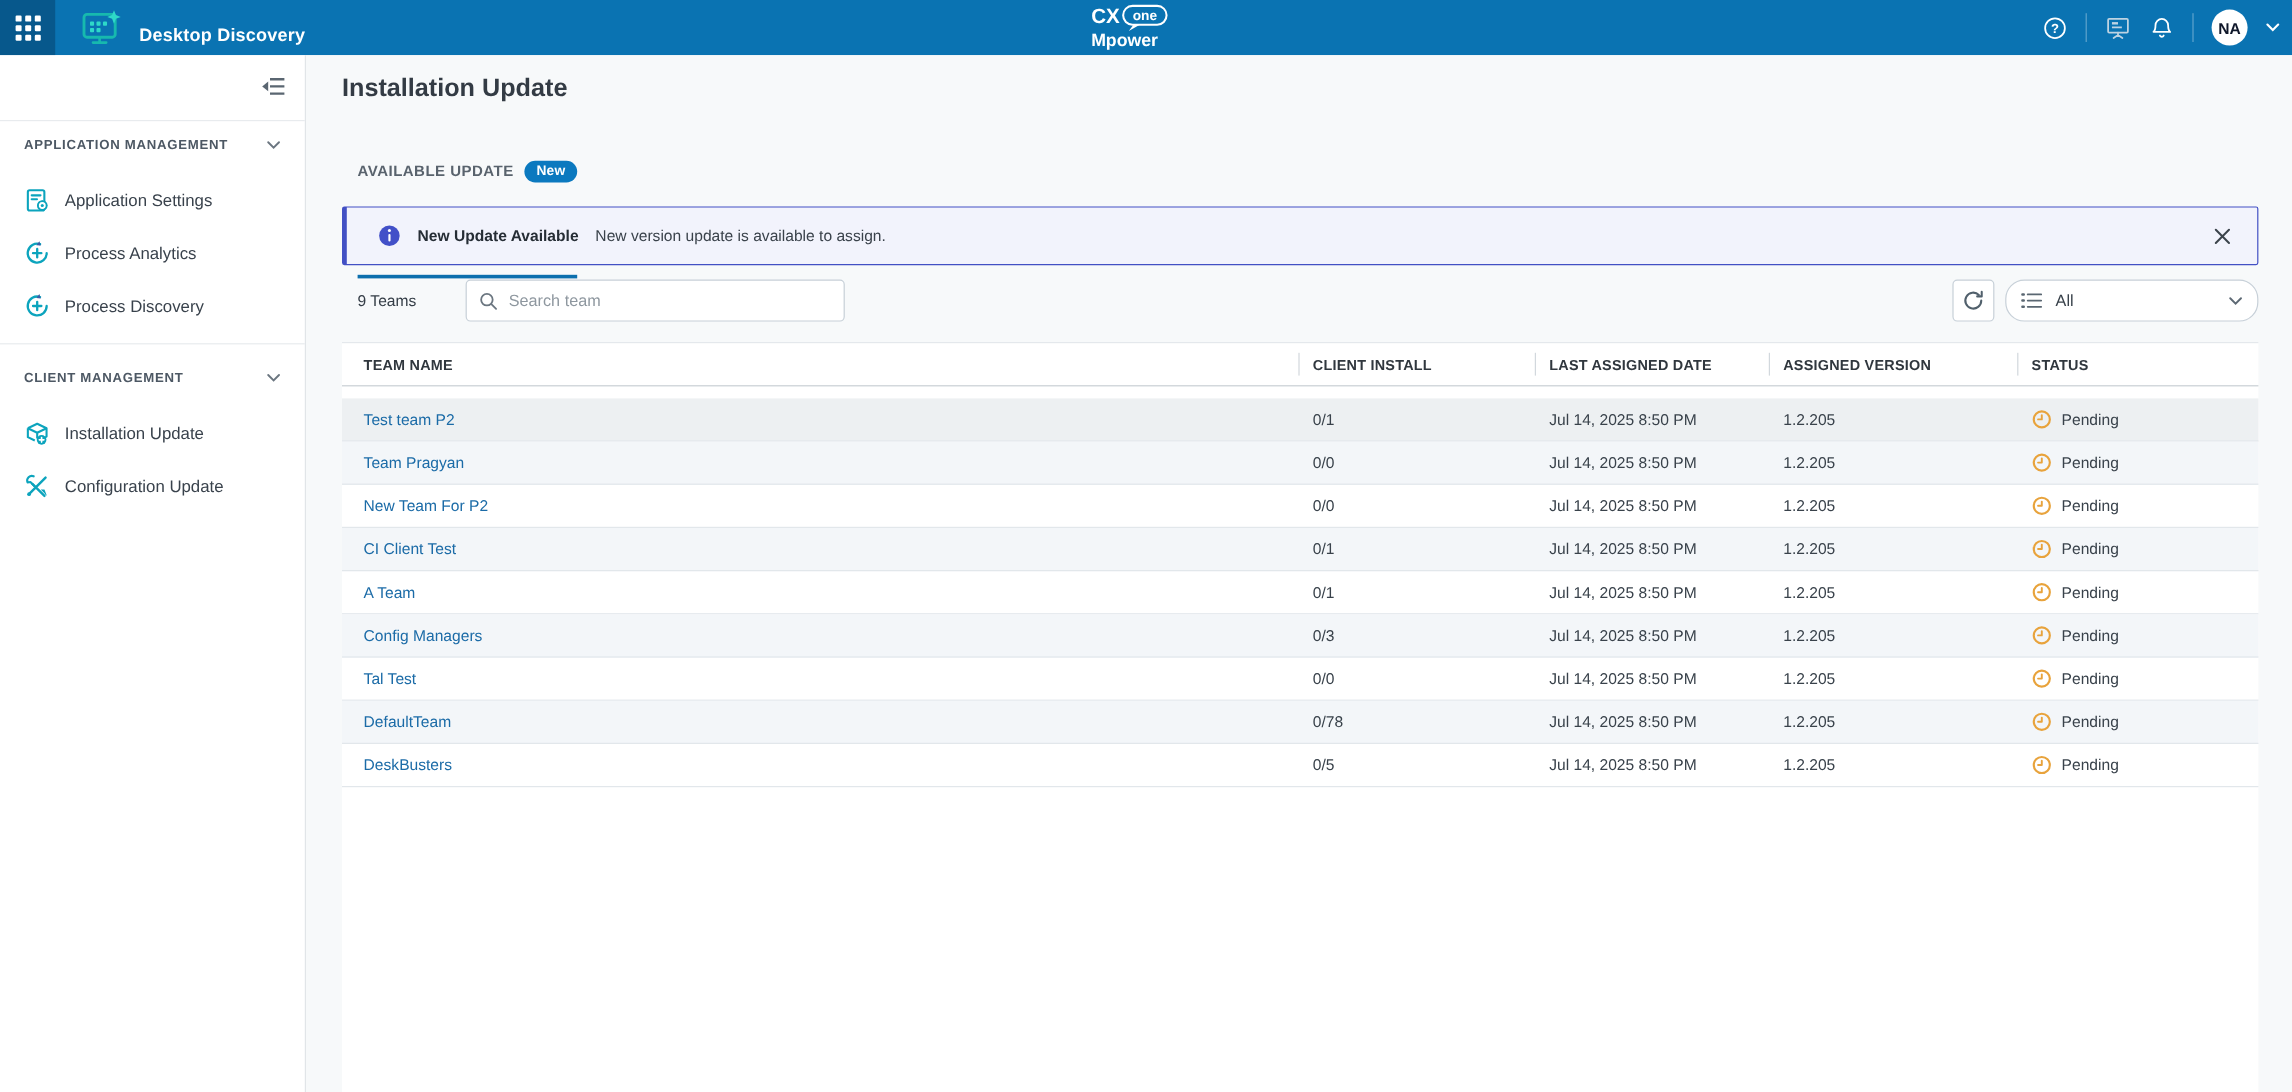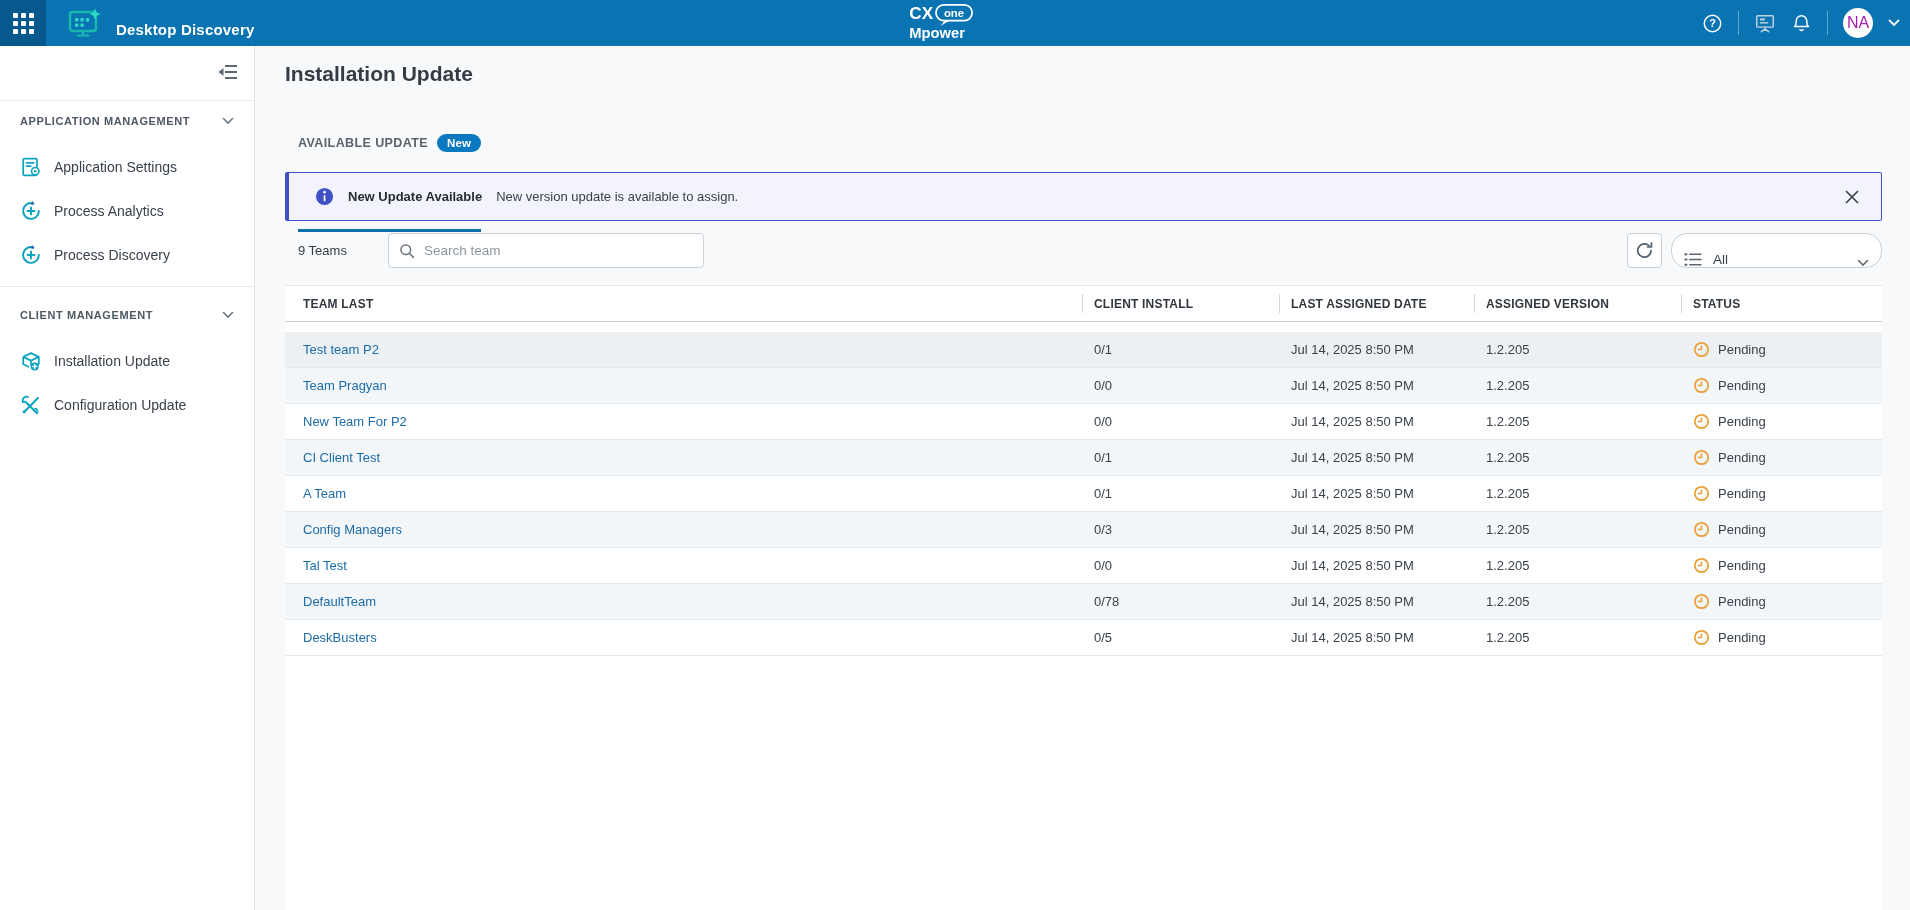--- a/index.html
+++ b/index.html
@@ -13,22 +13,22 @@
   .waffle-btn { width:46px; height:46px; background:#07588c; display:flex;
     align-items:center; justify-content:center; cursor:pointer; flex:none; }
   .waffle-grid { display:grid; grid-template-columns:repeat(3,5px); grid-template-rows:repeat(3,5px); gap:3px; }
   .waffle-grid span { background:#fff; border-radius:1px; }
   .app-brand { display:flex; align-items:flex-end; margin-left:22px; gap:14px; }
   .app-title { color:#fff; font-size:15px; font-weight:bold; letter-spacing:.2px; }
   .logo { position:absolute; left:50%; top:3px; transform:translateX(-50%); }
   .topbar-right { position:absolute; right:10px; top:0; height:46px; display:flex; align-items:center; gap:15px; }
   .tb-icon { display:flex; align-items:center; justify-content:center; cursor:pointer; }
   .tb-divider { width:1px; height:24px; background:rgba(255,255,255,.35); }
-  .avatar { width:30px; height:30px; border-radius:50%; background:#fff; color:#a21caf;
-    font-size:16px; font-weight:normal; display:flex; align-items:center; justify-content:center; cursor:pointer; }
+  .avatar { width:30px; height:30px; border-radius:50%; background:#fff; color:#0f172a;
+    font-size:13px; font-weight:bold; display:flex; align-items:center; justify-content:center; cursor:pointer; }
   .avatar-chevron { color:#fff; display:flex; cursor:pointer; }
 
   
   .sidebar { position:absolute; top:46px; left:0; width:255px; height:864px;
     background:#fff; border-right:1px solid #e1e5e8; }
   .collapse-row { height:55px; border-bottom:1px solid #e8ebee; position:relative; }
   .collapse-btn { position:absolute; right:16px; top:18px; cursor:pointer; }
   .sb-section { }
   .sb-head { height:36px; display:flex; align-items:center; padding:0 20px; cursor:pointer; margin-bottom:6px; }
   .sb-head-label { font-size:11px; font-weight:bold; color:#4d5864; letter-spacing:.6px; flex:1; }
@@ -64,21 +64,21 @@
     background:#fff; border:1px solid #c7d0d8; border-radius:4px;
     display:flex; align-items:center; padding:0 10px; gap:9px; }
   .search-box input { border:none; outline:none; flex:1; font-size:13.5px;
     font-family:"Liberation Sans", sans-serif; color:#343d46; background:transparent; }
   .search-box input::placeholder { color:#8e979f; }
   .refresh-btn { position:absolute; left:1372px; top:187px; width:35px; height:35px;
     background:#fff; border:1px solid #c7d0d8; border-radius:4px;
     display:flex; align-items:center; justify-content:center; cursor:pointer; }
   .filter-select { position:absolute; left:1416px; top:187px; width:211px; height:35px;
     background:#fff; border:1px solid #c7d0d8; border-radius:16px;
-    display:flex; align-items:flex-end; padding:0 12px; gap:10px; cursor:pointer; }
+    display:flex; align-items:center; padding:0 12px; gap:10px; cursor:pointer; }
   .filter-value { font-size:13.5px; color:#39424b; flex:1; }
   .filter-chevron { color:#5d6974; display:flex; }
 
   .table { position:absolute; left:30px; top:239px; width:1597px; height:625px; background:#fff; }
   .thead { display:grid; grid-template-columns:797px 197px 195px 207px 201px; height:37px;
     border-top:1px solid #e4e8ec; border-bottom:1px solid #c9cfd4; align-items:center; }
   .th { font-size:12px; font-weight:bold; color:#30373e; letter-spacing:.2px;
     padding-left:12px; position:relative; height:100%; display:flex; align-items:center; }
   .th:first-child { padding-left:18px; }
   .th + .th::before { content:""; position:absolute; left:0; top:8px; bottom:8px; width:1px; background:#d2d8dd; }
@@ -320,21 +320,21 @@
       <span class="filter-value">All</span>
       <span class="filter-chevron">
         <svg viewBox="0 0 12 8" width="12" height="8">
             <path d="M1.5 1.5L6 6l4.5-4.5" fill="none" stroke="currentColor" stroke-width="1.6" stroke-linecap="round"></path>
           </svg>
       </span>
     </div>
 
     <div class="table">
       <div class="thead">
-          <div class="th">TEAM LAST</div>
+          <div class="th">TEAM NAME</div>
           <div class="th">CLIENT INSTALL</div>
           <div class="th">LAST ASSIGNED DATE</div>
           <div class="th">ASSIGNED VERSION</div>
           <div class="th">STATUS</div>
         </div>
       <div>
           <div class="trow hovered">
             <div class="cell"><a>Test team P2</a></div>
      <div class="cell">0/1</div>
      <div class="cell">Jul 14, 2025 8:50 PM</div>

